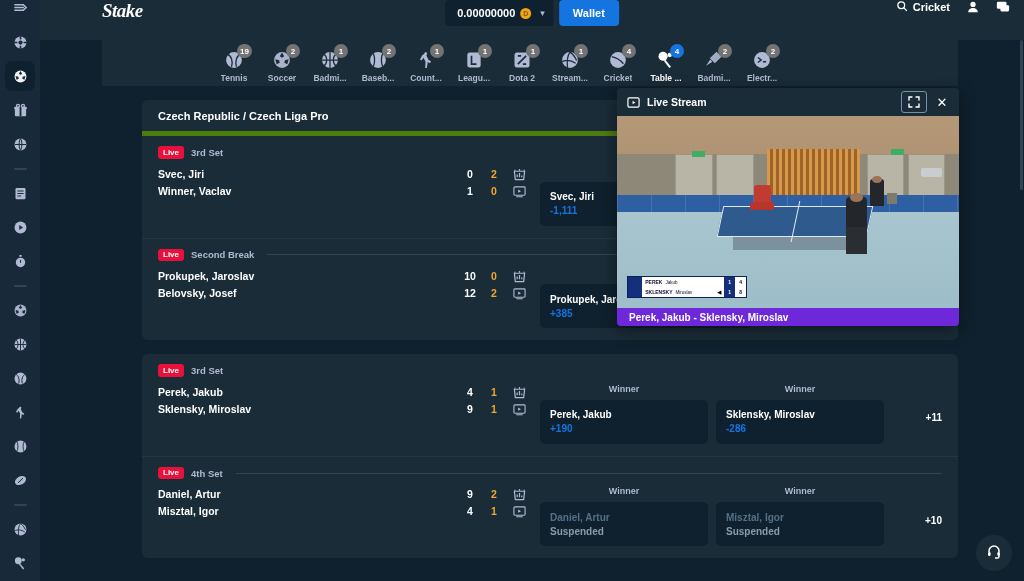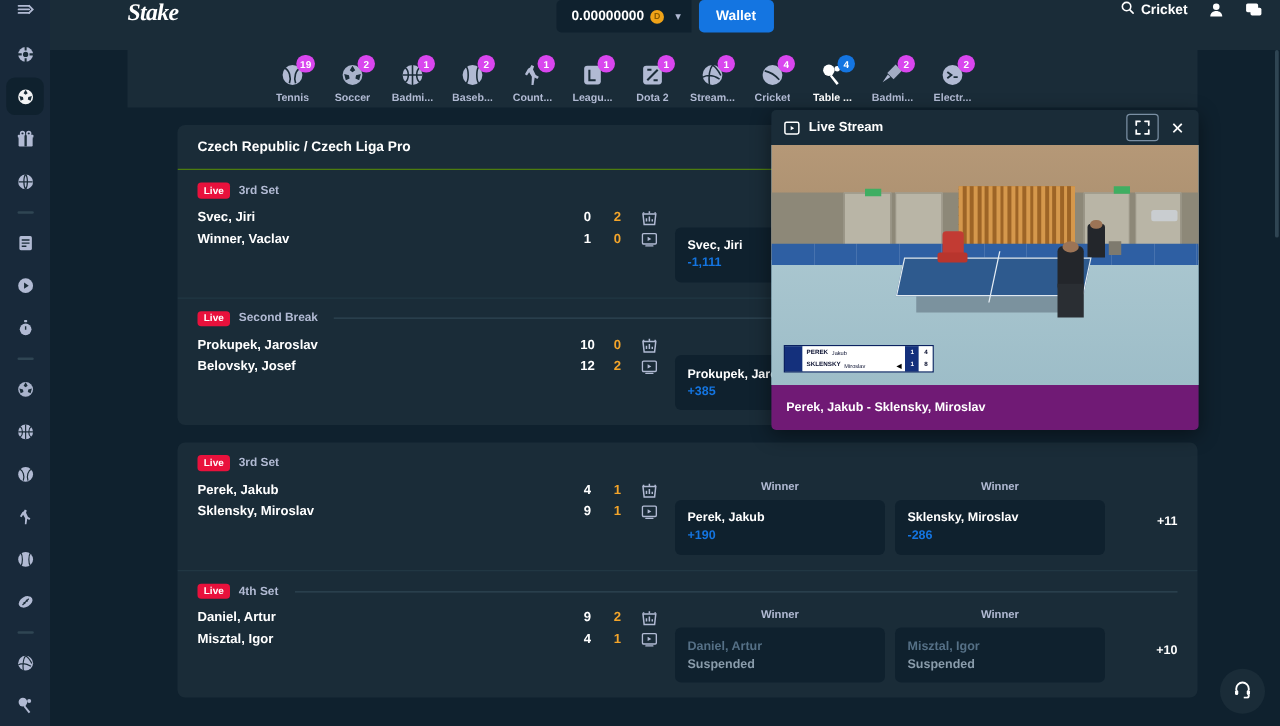--- a/index.html
+++ b/index.html
@@ -98,21 +98,21 @@
     display: flex; flex-direction: column; align-items: center;
     padding-bottom: 3px; position: relative;
     color: #b1bad3;
   }
   .sport .ic { position: relative; width: 26px; height: 24px; display: flex; align-items: flex-end; justify-content: center; }
   .sport svg { width: 20px; height: 20px; fill: currentColor; }
   .sport.active { color: #ffffff; }
   .sport .badge {
     position: absolute; top: -2px; right: -5px;
     min-width: 14px; height: 14px; padding: 0 3px;
-    background: #d946ef; color: #ffffff;
+    background: #737373; color: #ffffff;
     border-radius: 7px; font-size: 8px; font-weight: 700;
     display: flex; align-items: center; justify-content: center;
   }
   .sport.active .badge { background: #1475e1; }
   .sport .lbl {
     font-size: 8.5px; font-weight: 700; margin-top: 3px;
     max-width: 46px; overflow: hidden; text-overflow: ellipsis; white-space: nowrap;
   }
 
   
@@ -120,21 +120,21 @@
 
   .league-card {
     margin: 14px 66px 0 102px;
     background: #1a2c38; border-radius: 6px;
     overflow: hidden;
   }
   .league-head {
     height: 36px; display: flex; align-items: center;
     padding: 0 16px;
     color: #ffffff; font-size: 11px; font-weight: 700;
-    border-bottom: 1px solid #4d7c0f;
+    border-bottom: 5px solid #4d7c0f;
   }
   .match {
     padding: 10px 16px 12px;
     position: relative;
   }
   .match + .match { border-top: 1px solid #213743; }
   .m-status { display: flex; align-items: center; gap: 7px; margin-bottom: 7px; }
   .live-badge {
     background: #e9113c; color: #fff;
     font-size: 8px; font-weight: 700;
@@ -257,21 +257,21 @@
     color: #0a1030; font-weight: 700; gap: 3px;
   }
   .so-nrow .ln { font-weight: 700; }
   .so-nrow .fn { font-weight: 400; font-size: 4.5px; }
   .so-serve { margin-left: auto; color: #000; font-size: 5px; }
   .so-col { width: 11px; background: #14307c; color: #fff; }
   .so-col.light { background: #ffffff; color: #0a1030; }
   .so-cell { height: 10px; display: flex; align-items: center; justify-content: center; font-weight: 700; }
 
   .stream-cap {
-    height: 36px; background: #701a75;
+    height: 18px; background: #6d28d9;
     display: flex; align-items: center; padding: 0 12px;
     color: #ffffff; font-size: 10px; font-weight: 700;
   }
 
   
   .support {
     position: absolute; right: 12px; bottom: 10px;
     width: 36px; height: 36px; border-radius: 50%;
     background: #1a2c38; display: flex; align-items: center; justify-content: center;
     color: #ffffff; z-index: 30; cursor: pointer;

